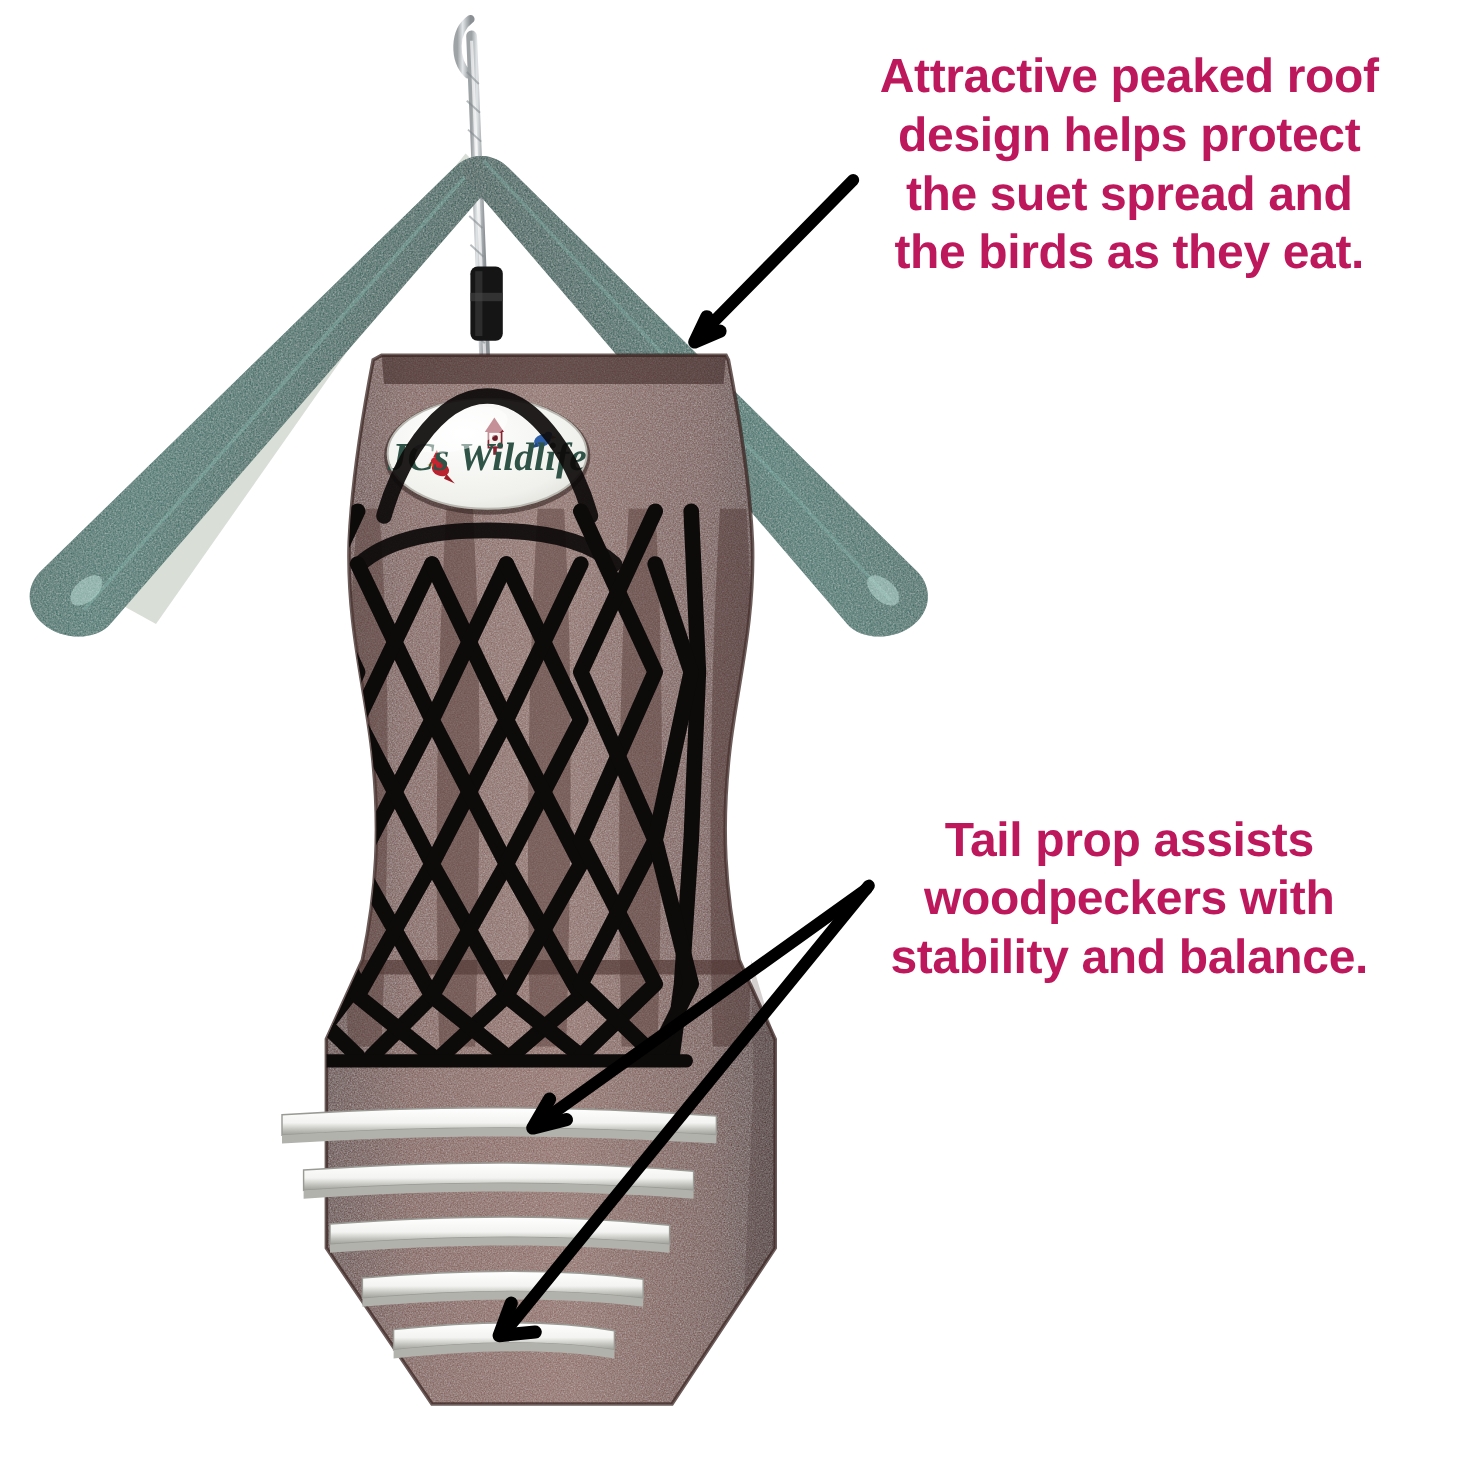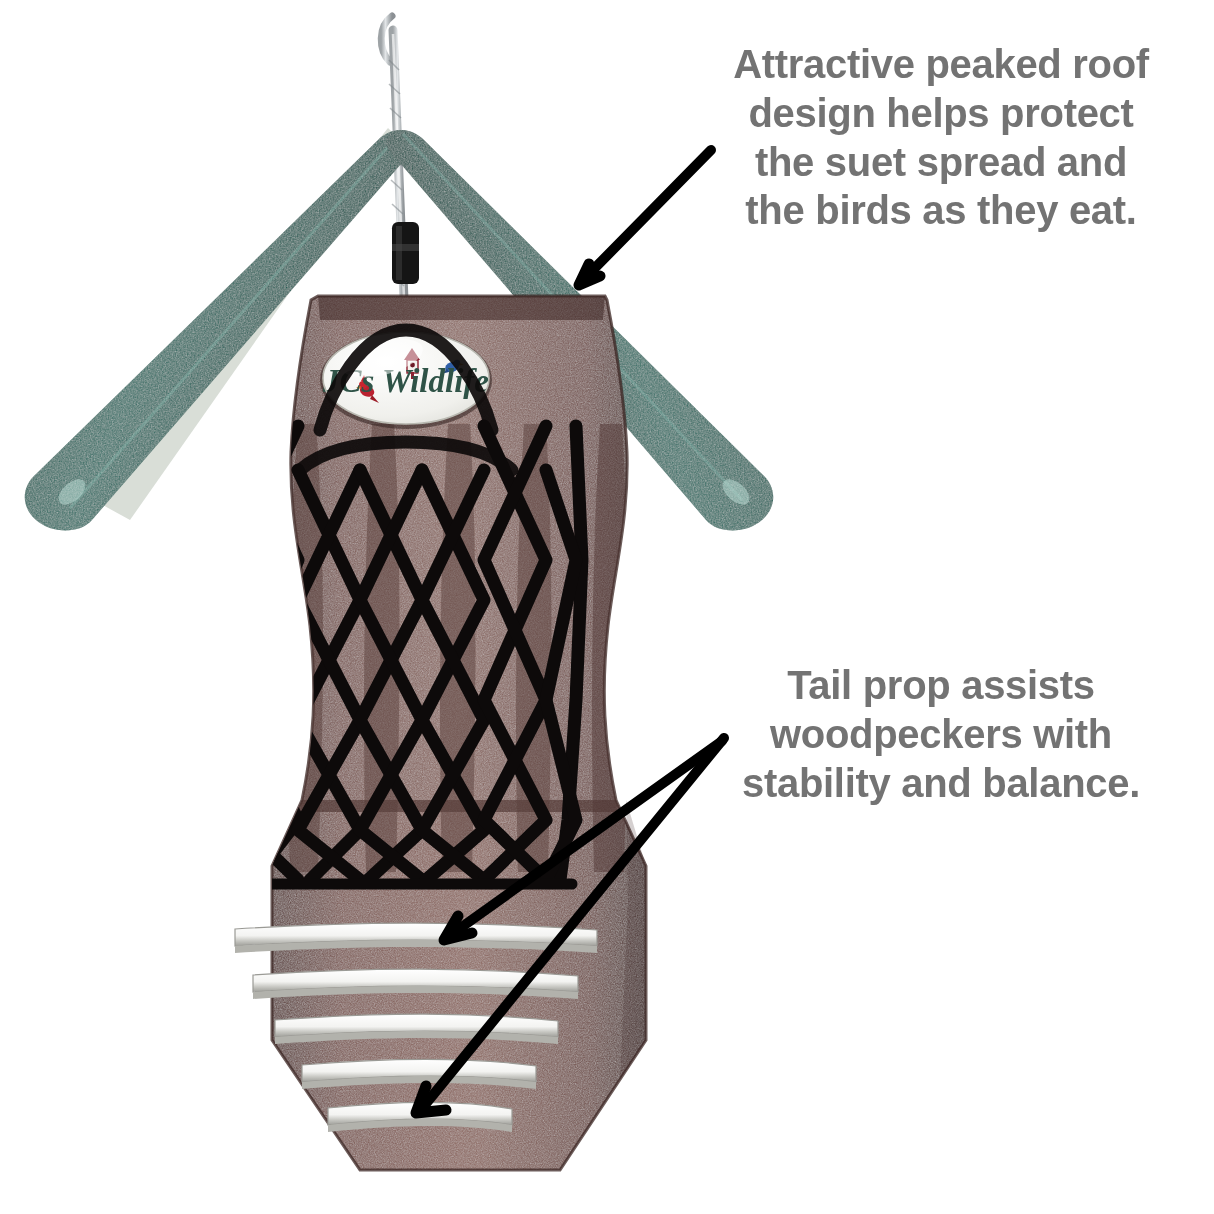--- a/index.html
+++ b/index.html
@@ -10,32 +10,32 @@
     overflow:hidden;
     position:relative;
   }
   #stage{position:absolute;inset:0;}
 
   
   .anno{
     position:absolute;
     text-align:center;
     font-weight:700;
-    color:#737373;
+    color:#be185d;
     letter-spacing:-0.3px;
     line-height:1.22;
     white-space:pre-line;
     -webkit-font-smoothing:antialiased;
   }
   #anno-roof{
     left:706px; top:40px; width:470px;
     font-size:40px;
   }
   #anno-tail{
-    left:706px; top:661px; width:470px;
+    left:706px; top:676px; width:470px;
     font-size:40px;
   }
 
   
   svg.layer{position:absolute;left:0;top:0;width:1214px;height:1214px;overflow:visible;}
   #art{z-index:1;}
   #arrows{z-index:5;}
 </style>
 </head>
 <body>

